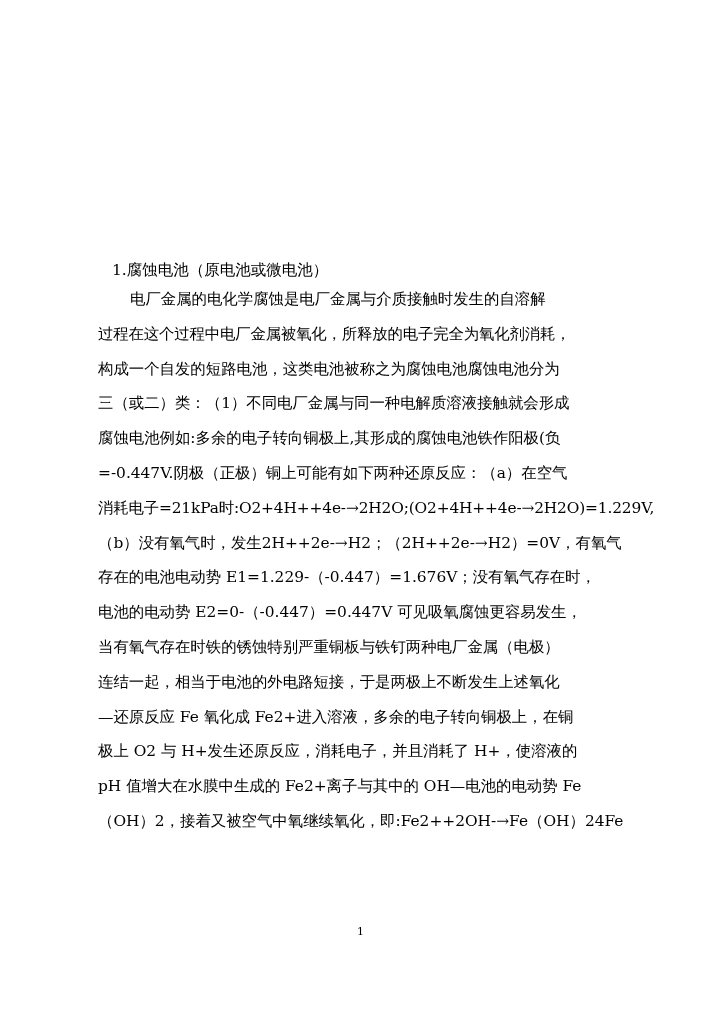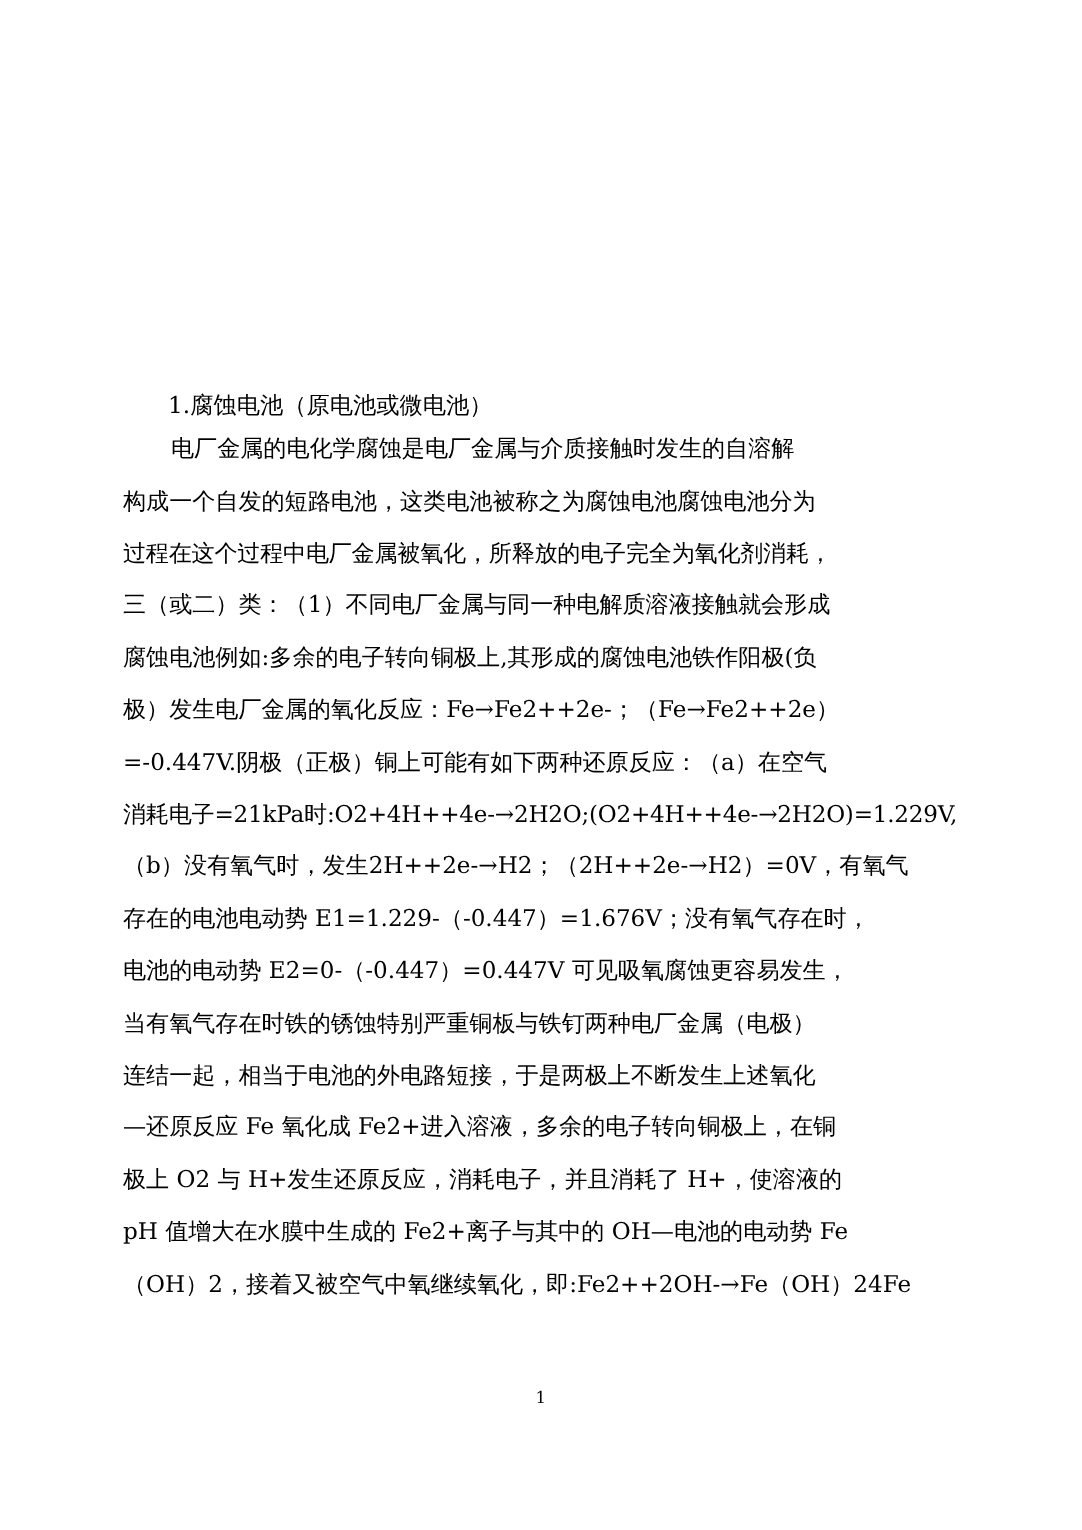--- a/index.html
+++ b/index.html
@@ -44,21 +44,21 @@
     font-size: 15.5px;
     line-height: 28px;
     text-indent: 30px;
     font-family: "DejaVu Serif", "Liberation Serif", serif;
     margin-top: 47px;
   }
 
   
   .body-block {
     position: absolute;
-    left: 82px;
+    left: 98px;
     top: 282px;
     width: 557px;
   }
   .body-line {
     font-size: 15.4px;
     line-height: 34.8px;
     height: 34.8px;
     white-space: pre;
     font-family: "DejaVu Serif", "Liberation Serif", serif;
     letter-spacing: 0px;
@@ -84,25 +84,24 @@
 </head>
 <body>
 
 <div class="page">
 
 
   <div class="section-heading">1.腐蚀电池（原电池或微电池）</div>
 
   <div class="body-block">
     <div class="body-line indent">电厂金属的电化学腐蚀是电厂金属与介质接触时发生的自溶解</div>
+    <div class="body-line tight">过程在这个过程中电厂金属被氧化，所释放的电子完全为氧化剂消耗，</div>
     <div class="body-line">构成一个自发的短路电池，这类电池被称之为腐蚀电池腐蚀电池分为</div>
-    <div class="body-line tight">过程在这个过程中电厂金属被氧化，所释放的电子完全为氧化剂消耗，</div>
     <div class="body-line">三（或二）类：（1）不同电厂金属与同一种电解质溶液接触就会形成</div>
     <div class="body-line">腐蚀电池例如:多余的电子转向铜极上,其形成的腐蚀电池铁作阳极(负</div>
-    <div class="body-line">极）发生电厂金属的氧化反应：Fe→Fe2++2e-；（Fe→Fe2++2e）</div>
     <div class="body-line">=-0.447V.阴极（正极）铜上可能有如下两种还原反应：（a）在空气</div>
     <div class="body-line tight">消耗电子=21kPa时:O2+4H++4e-→2H2O;(O2+4H++4e-→2H2O)=1.229V,</div>
     <div class="body-line">（b）没有氧气时，发生2H++2e-→H2；（2H++2e-→H2）=0V，有氧气</div>
     <div class="body-line">存在的电池电动势 E1=1.229-（-0.447）=1.676V；没有氧气存在时，</div>
     <div class="body-line">电池的电动势 E2=0-（-0.447）=0.447V 可见吸氧腐蚀更容易发生，</div>
     <div class="body-line">当有氧气存在时铁的锈蚀特别严重铜板与铁钉两种电厂金属（电极）</div>
     <div class="body-line">连结一起，相当于电池的外电路短接，于是两极上不断发生上述氧化</div>
     <div class="body-line">—还原反应 Fe 氧化成 Fe2+进入溶液，多余的电子转向铜极上，在铜</div>
     <div class="body-line">极上 O2 与 H+发生还原反应，消耗电子，并且消耗了 H+，使溶液的</div>
     <div class="body-line">pH 值增大在水膜中生成的 Fe2+离子与其中的 OH—电池的电动势 Fe</div>

